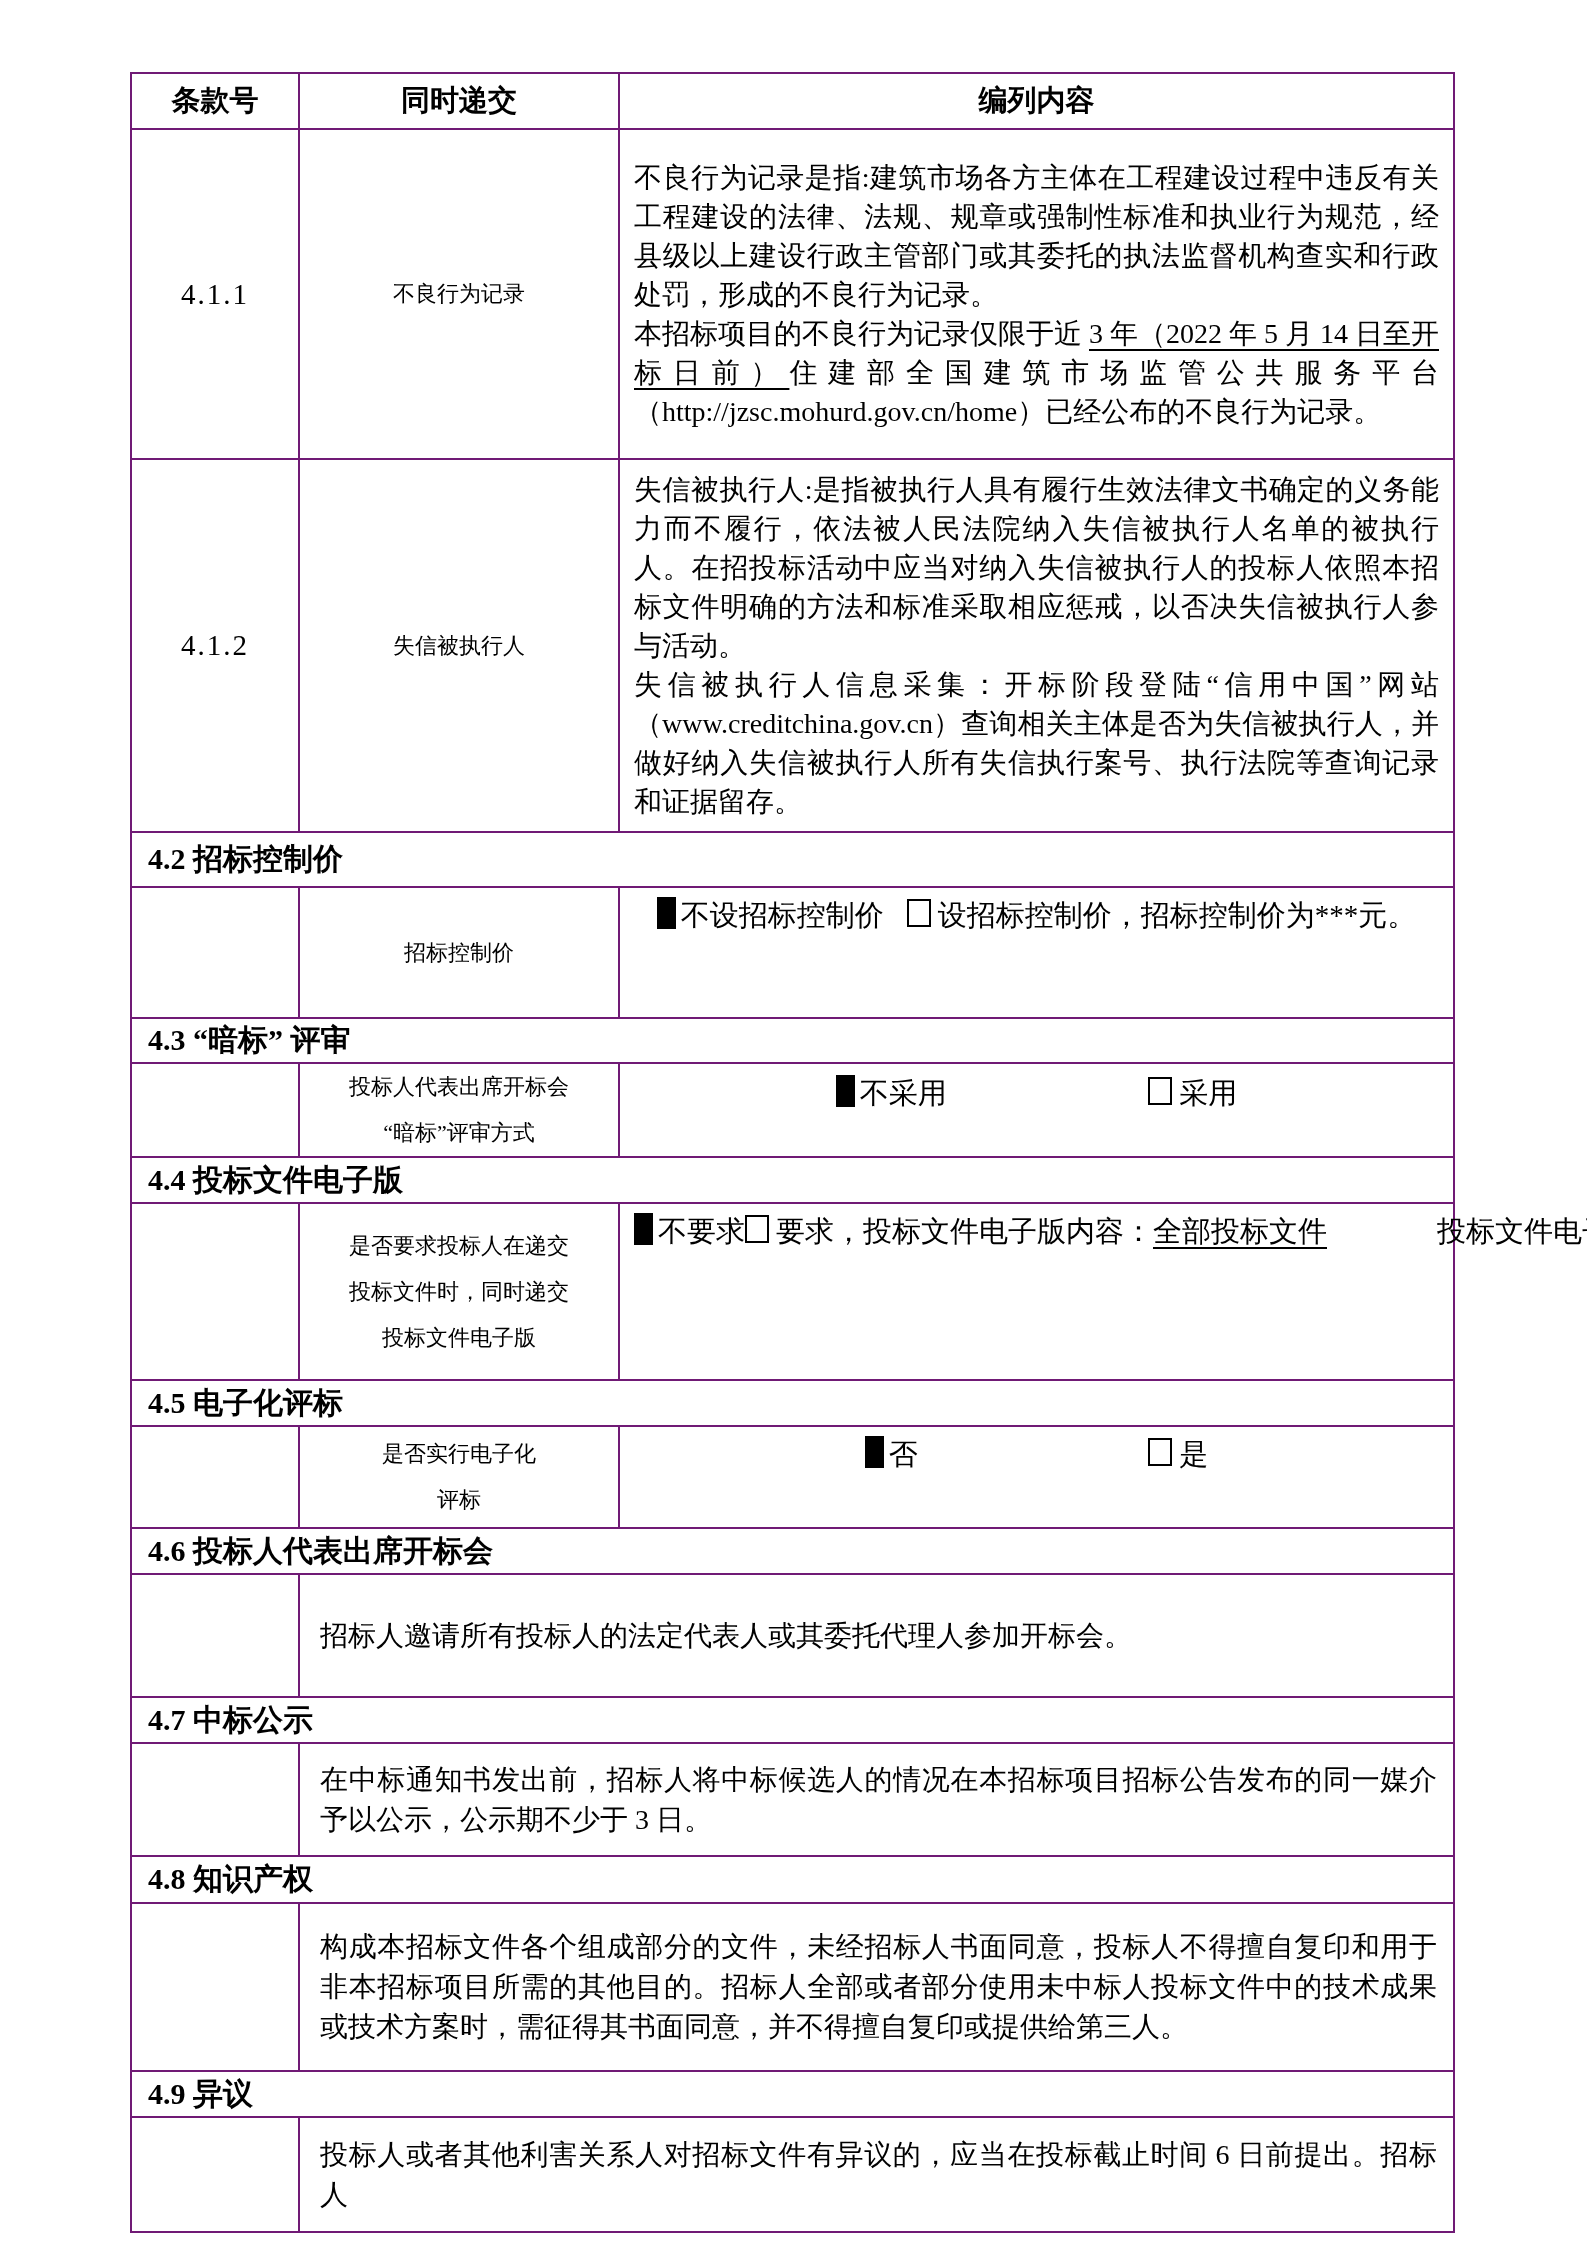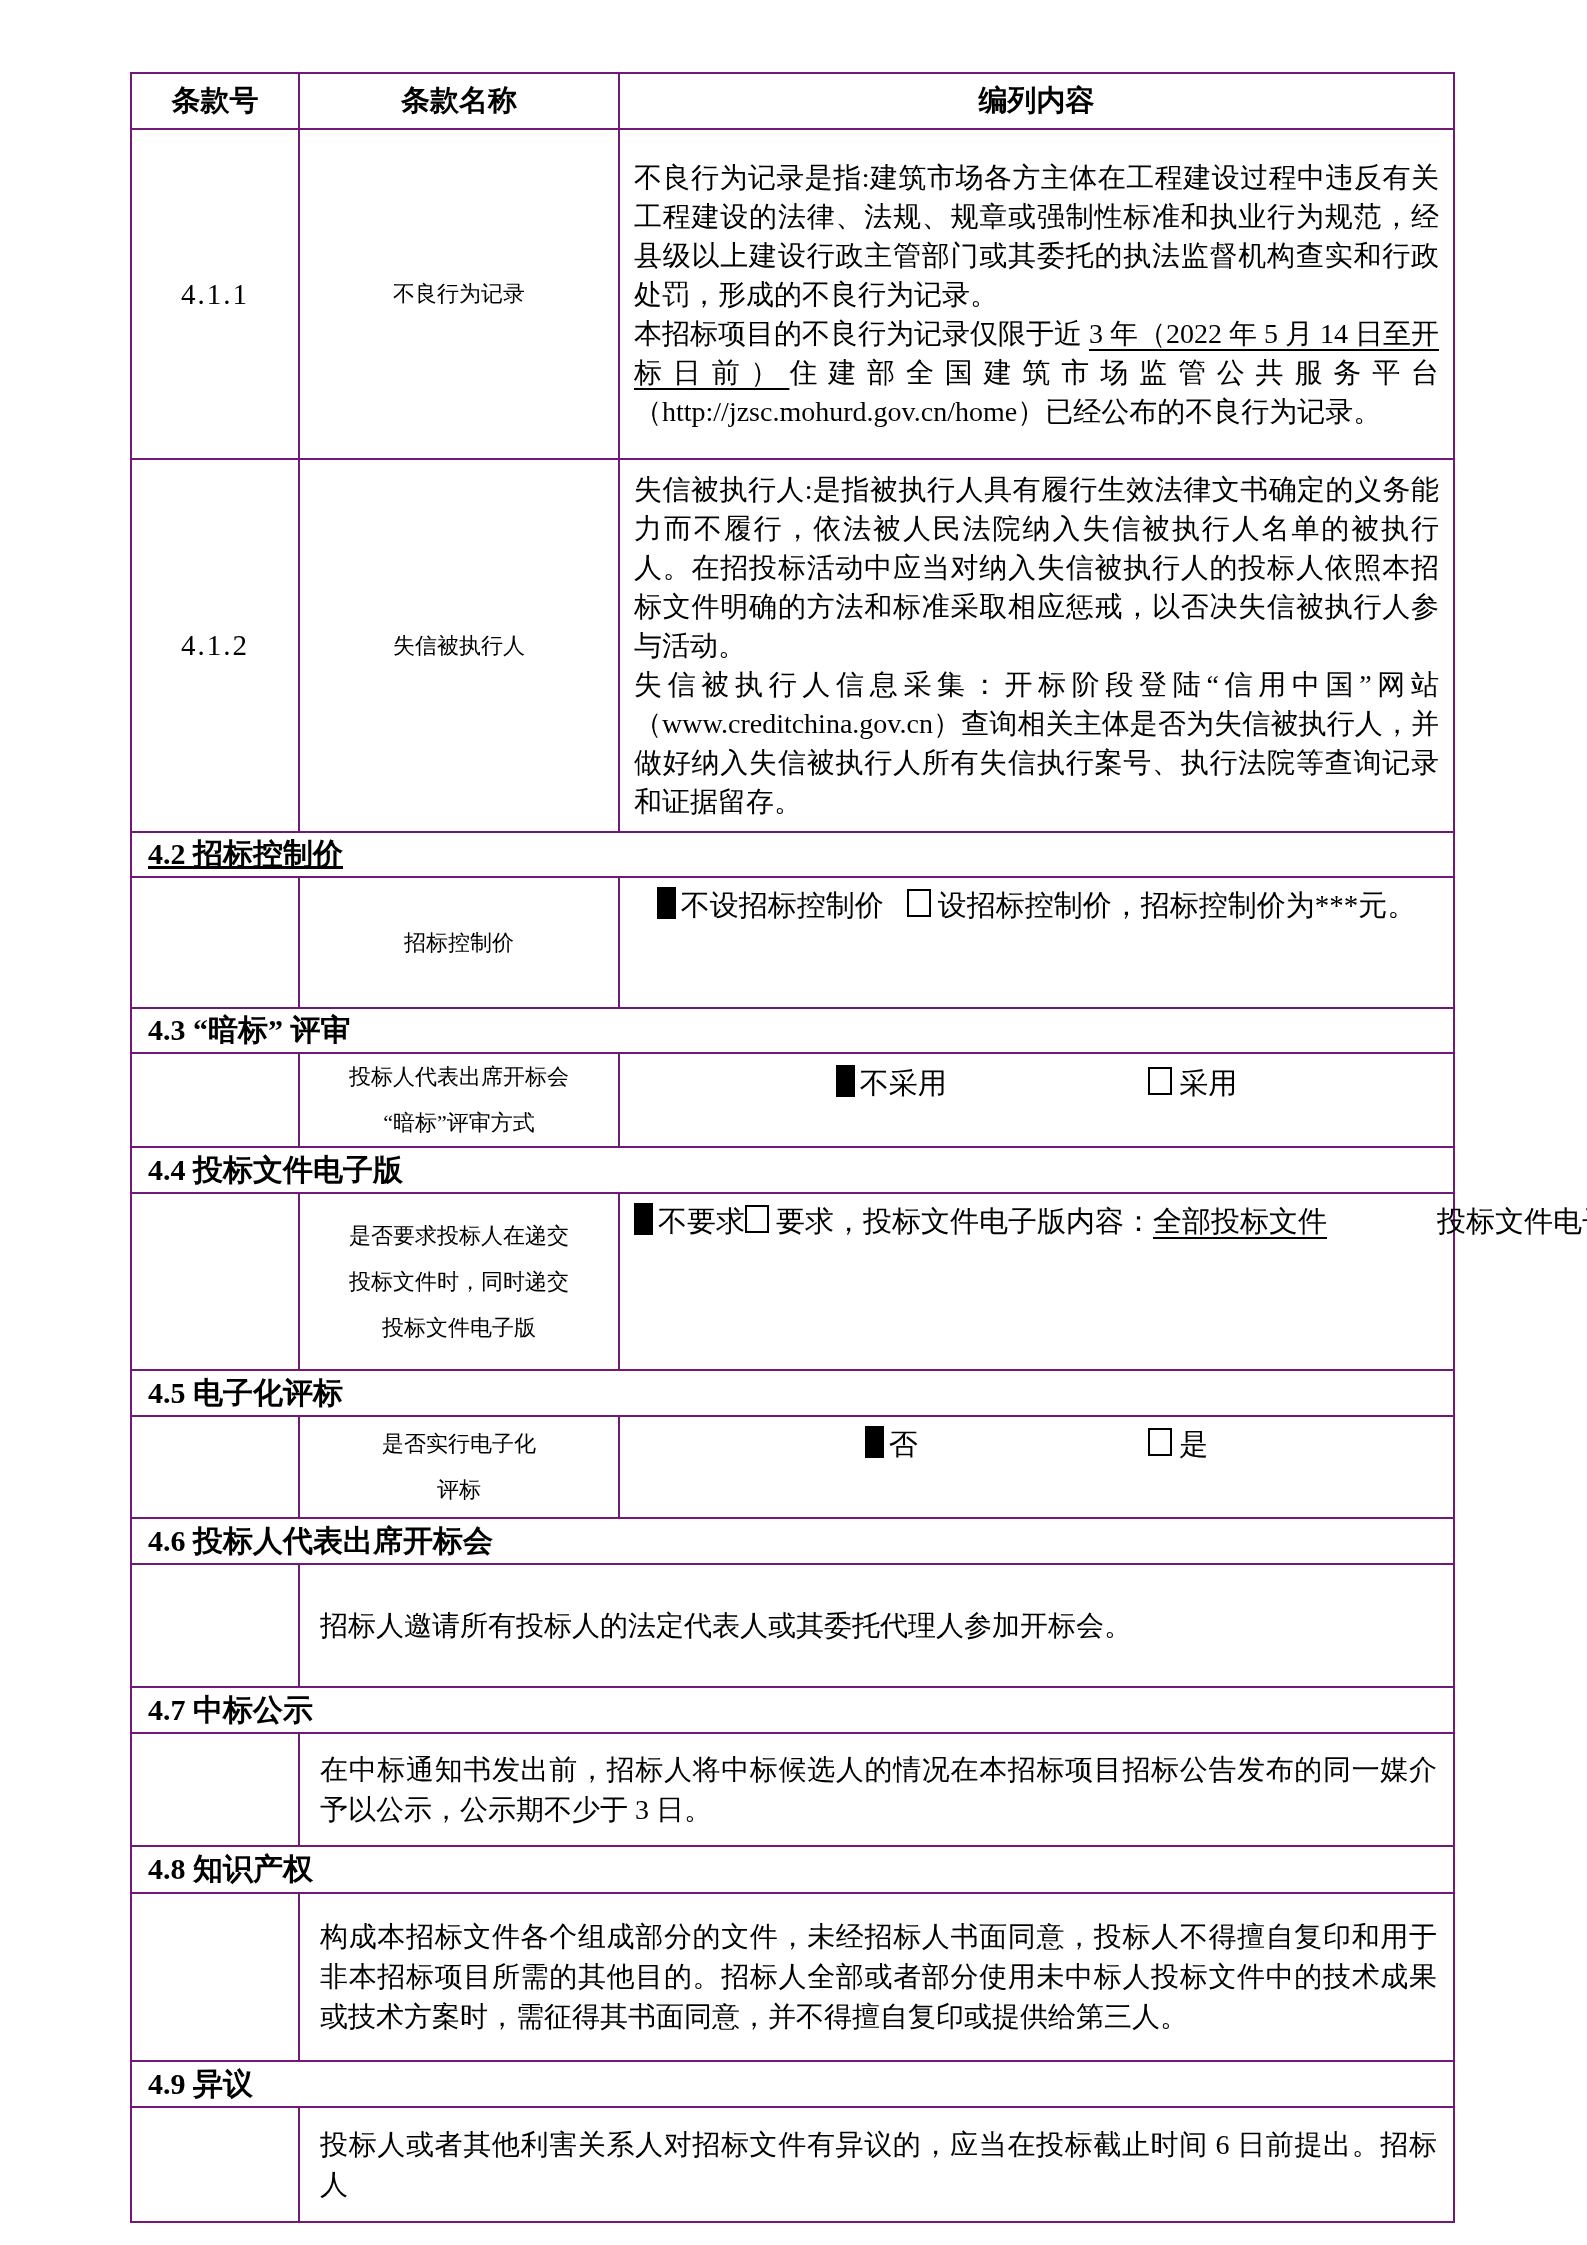--- a/index.html
+++ b/index.html
@@ -35,21 +35,21 @@
 <div>
   <table class="clause-table">
     <colgroup>
         <col class="c1">
         <col class="c2">
         <col class="c3">
       </colgroup>
     <thead>
       <tr class="header-row">
         <th>条款号</th>
-        <th>条款名称</th>
+        <th>同时递交</th>
         <th>编列内容</th>
       </tr>
     </thead>
     <tbody id="tbody">
         <tr style="height: 330px;">
           <td class="no-cell">4.1.1</td>
           <td class="name-cell">
             <div>不良行为记录</div>
           </td>
           <td class="content-cell">
@@ -60,21 +60,21 @@
         <tr style="height: 373px;">
           <td class="no-cell">4.1.2</td>
           <td class="name-cell">
             <div>失信被执行人</div>
           </td>
           <td class="content-cell">
             <p><span>失信被执行人:是指被执行人具有履行生效法律文书确定的义务能力而不履行，依法被人民法院纳入失信被执行人名单的被执行人。在招投标活动中应当对纳入失信被执行人的投标人依照本招标文件明确的方法和标准采取相应惩戒，以否决失信被执行人参与活动。</span></p>
             <p><span>失信被执行人信息采集：开标阶段登陆“信用中国”网站（www.creditchina.gov.cn）查询相关主体是否为失信被执行人，并做好纳入失信被执行人所有失信执行案号、执行法院等查询记录和证据留存。</span></p>
           </td>
         </tr>
-        <tr style="height: 45px; text-decoration: underline;">
+        <tr style="height: 55px;">
           <td class="section-cell" colspan="3">4.2 招标控制价</td>
         </tr>
         <tr style="height: 125px;">
           <td class="no-cell"></td>
           <td class="name-cell">
             <div>招标控制价</div>
           </td>
           <td class="content-cell">
             <div class="opt-wrap" style="height: 113px;">
               <div class="opt-line"><span class="box box-filled"></span><span>不设招标控制价</span></div>

